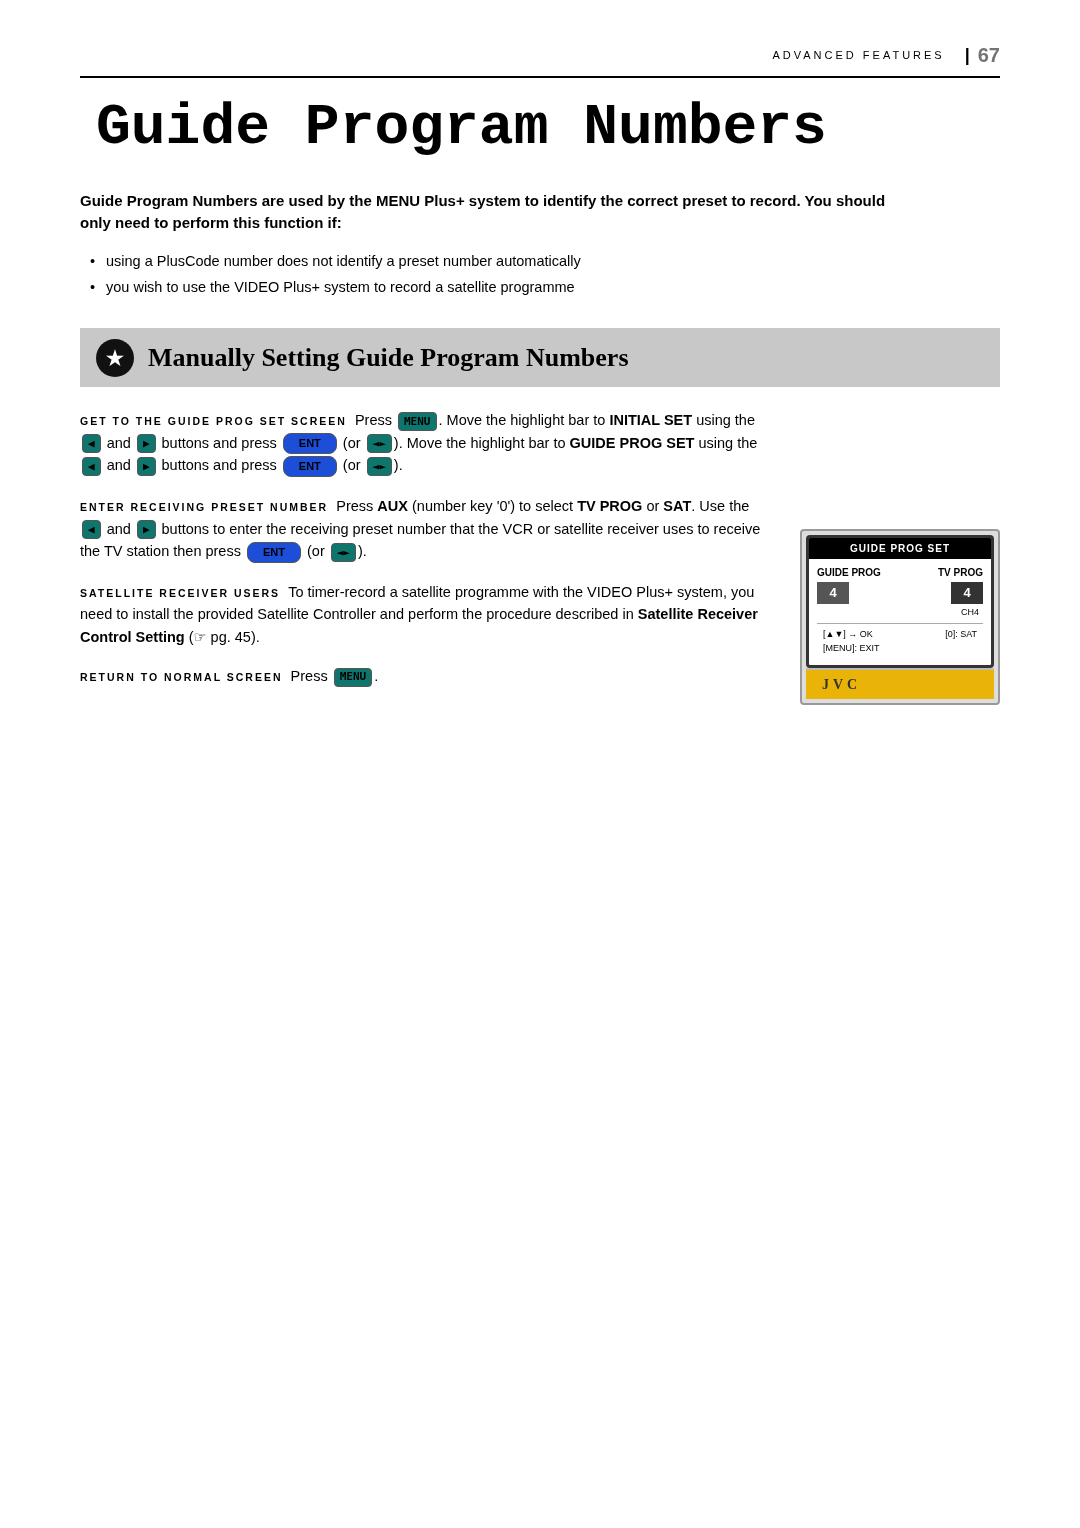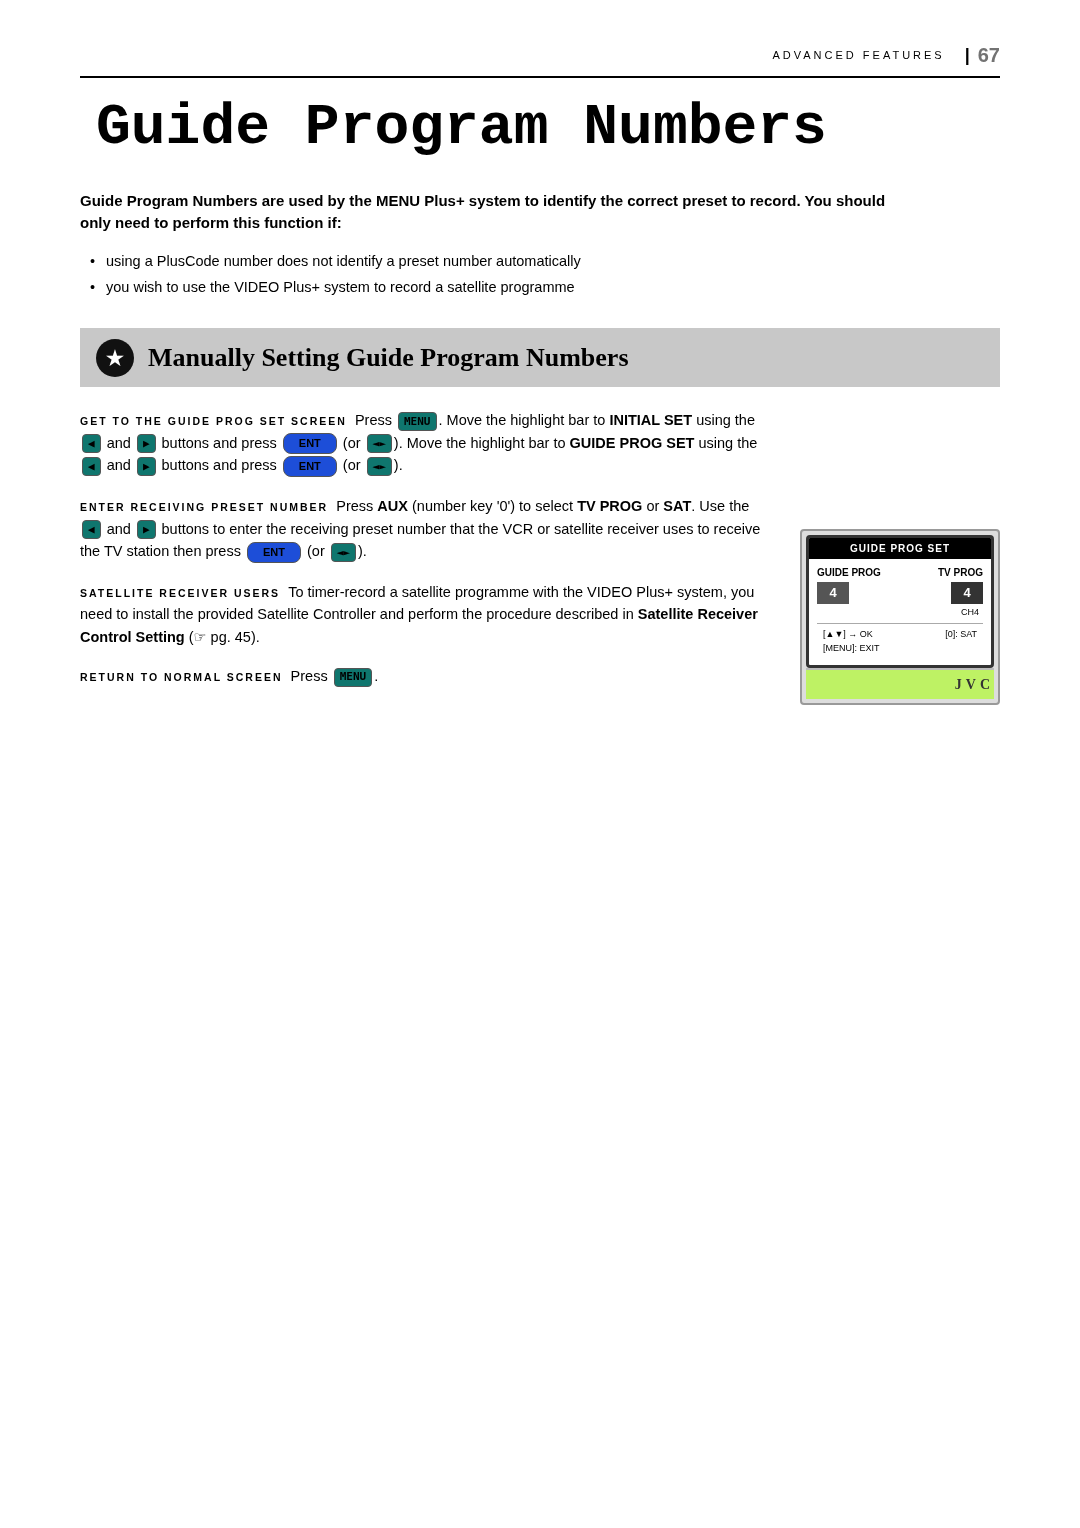--- a/index.html
+++ b/index.html
@@ -212,27 +212,27 @@
       margin-bottom: 4px;
     }
     .tv-screen-footer {
       border-top: 1px solid #aaa;
       padding: 4px 6px;
       font-size: 9px;
       display: flex;
       justify-content: space-between;
     }
     .jvc-bar {
-      background: #bef264;
-      text-align: right;
+      background: #eab308;
+      text-align: left;
       font-size: 14px;
       font-weight: bold;
       letter-spacing: 4px;
       border-top: 2px solid #bbb;
-      padding: 4px 0;
+      padding: 4px 16px;
       color: #333;
       font-family: 'Times New Roman', Times, serif;
     }
     .tv-outer {
       border: 2px solid #999;
       border-radius: 4px;
       background: #ddd;
       padding: 4px;
     }
 

